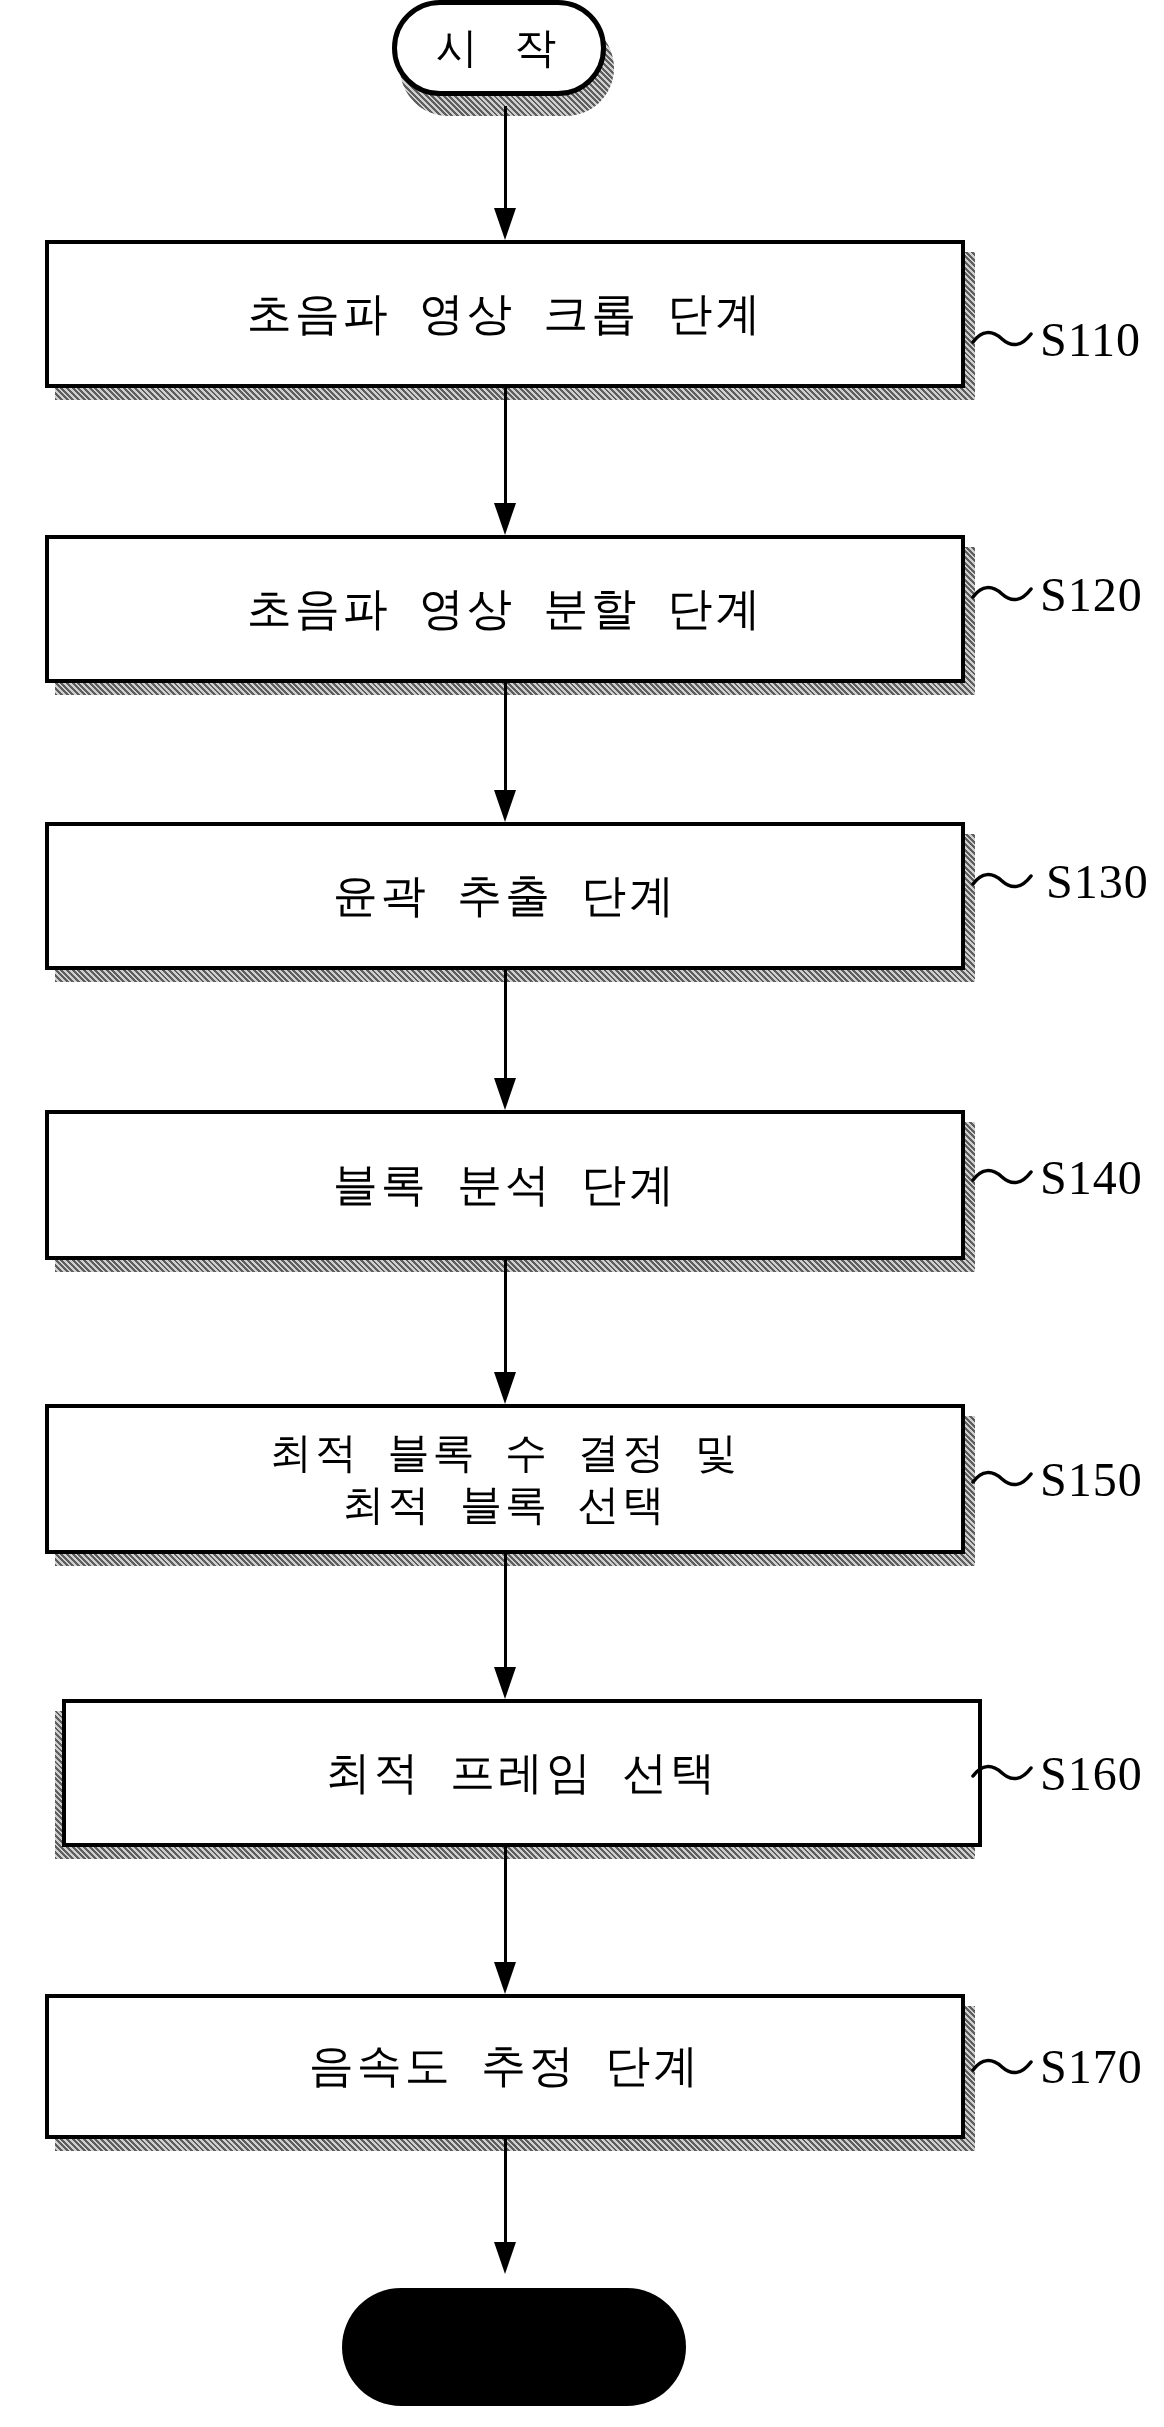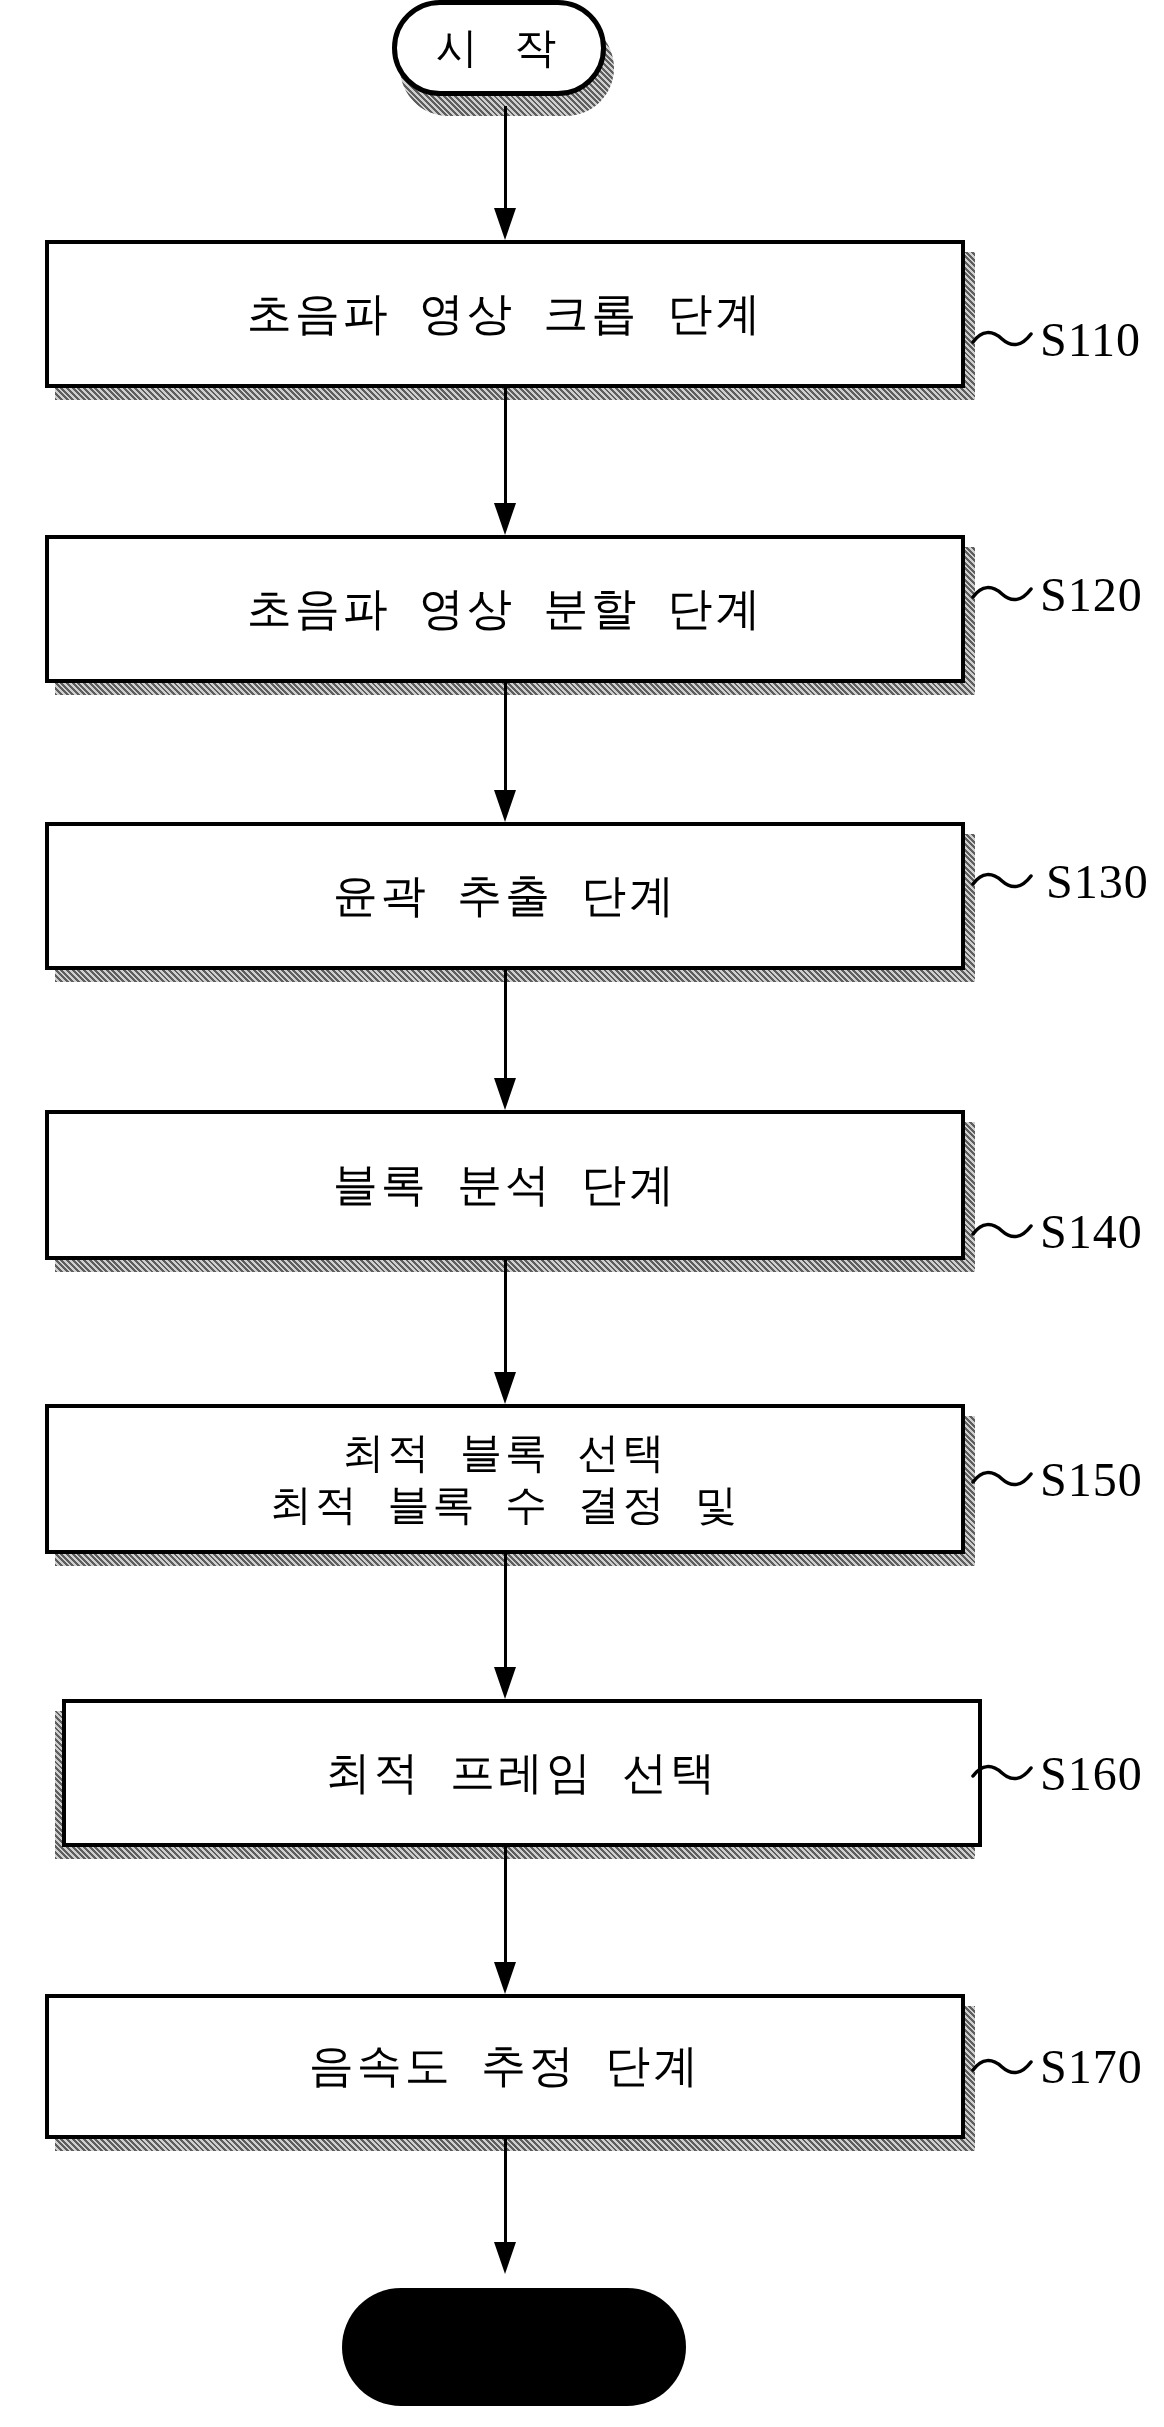--- a/index.html
+++ b/index.html
@@ -167,36 +167,36 @@
 
   <div class="arrow" style="top:970px;height:140px;">
     <div class="arrow-line"></div>
     <div class="arrow-head"></div>
   </div>
 
   <div class="box-shadow hatch" style="left:55px;top:1122px;width:920px;height:150px;"></div>
   <div class="pbox" style="top:1110px;height:150px;">
     <span class="ko">블록 분석 단계</span>
   </div>
-  <div class="ref" style="top:1156px;height:150px;text-align:center;">
+  <div class="ref" style="top:1102px;height:150px;text-align:center;">
     <svg class="tilde" viewBox="0 0 64 26" width="64" height="26">
       <path d="M3,16 C12,4 22,4 32,13 C42,22 52,20 61,8"></path>
     </svg>
     <span class="ref-text">S140</span>
   </div>
 
   <div class="arrow" style="top:1260px;height:144px;">
     <div class="arrow-line"></div>
     <div class="arrow-head"></div>
   </div>
 
   <div class="box-shadow hatch" style="left:55px;top:1416px;width:920px;height:150px;"></div>
   <div class="pbox" style="top:1404px;height:150px;">
+    <span class="ko" style="font-size:42px;">최적 블록 수 결정 및</span>
     <span class="ko" style="font-size:42px;">최적 블록 선택</span>
-    <span class="ko" style="font-size:42px;">최적 블록 수 결정 및</span>
   </div>
   <div class="ref" style="top:1404px;height:150px;">
     <svg class="tilde" viewBox="0 0 64 26" width="64" height="26">
       <path d="M3,16 C12,4 22,4 32,13 C42,22 52,20 61,8"></path>
     </svg>
     <span class="ref-text">S150</span>
   </div>
 
   <div class="arrow" style="top:1554px;height:145px;">
     <div class="arrow-line"></div>

